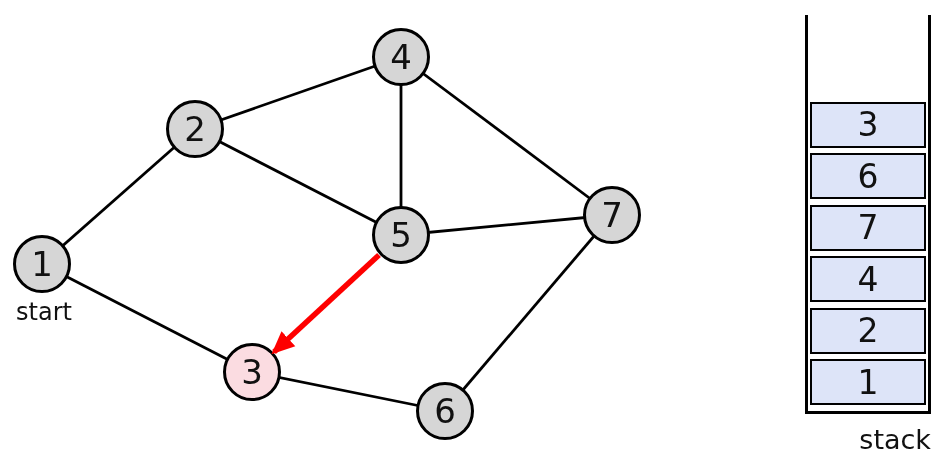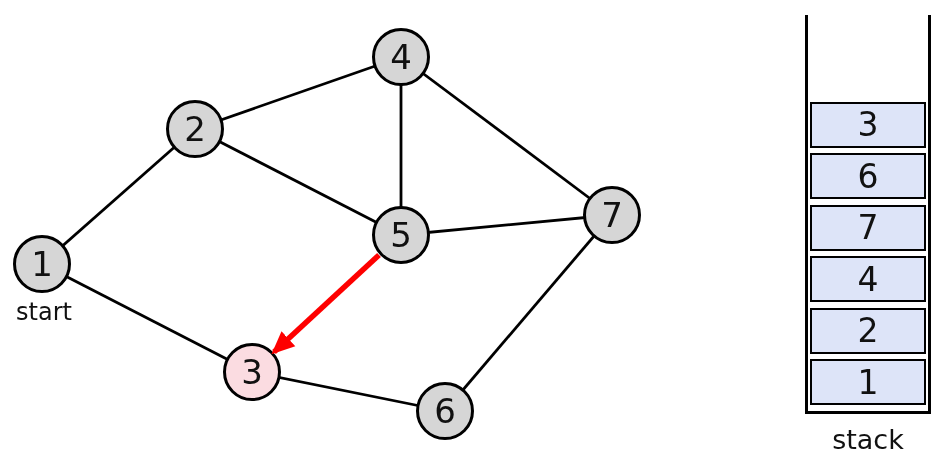--- a/index.html
+++ b/index.html
@@ -77,21 +77,21 @@
     justify-content: center;
     font-size: 33px;
     color: #111111;
     line-height: 1;
   }
   .stack-label {
     position: absolute;
     left: 805px;
     top: 424px;
     width: 126px;
-    text-align: center;
+    text-align: right;
     font-size: 27px;
     color: #111111;
   }
 </style>
 </head>
 <body>
 
 <div class="scene">
 
   <svg class="graph-svg" width="760" height="468" viewBox="0 0 760 468">

